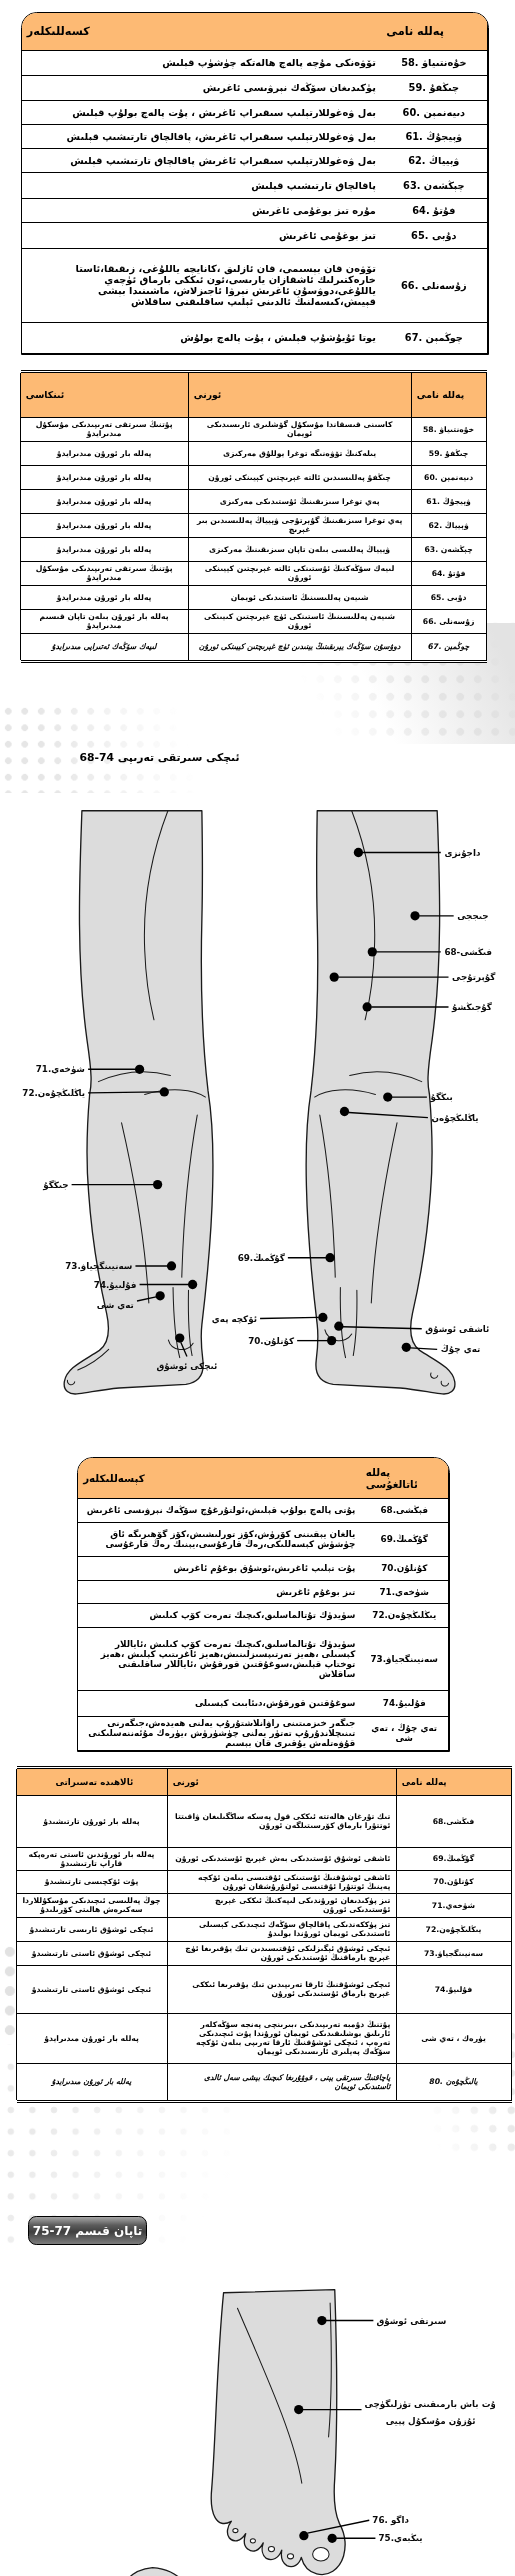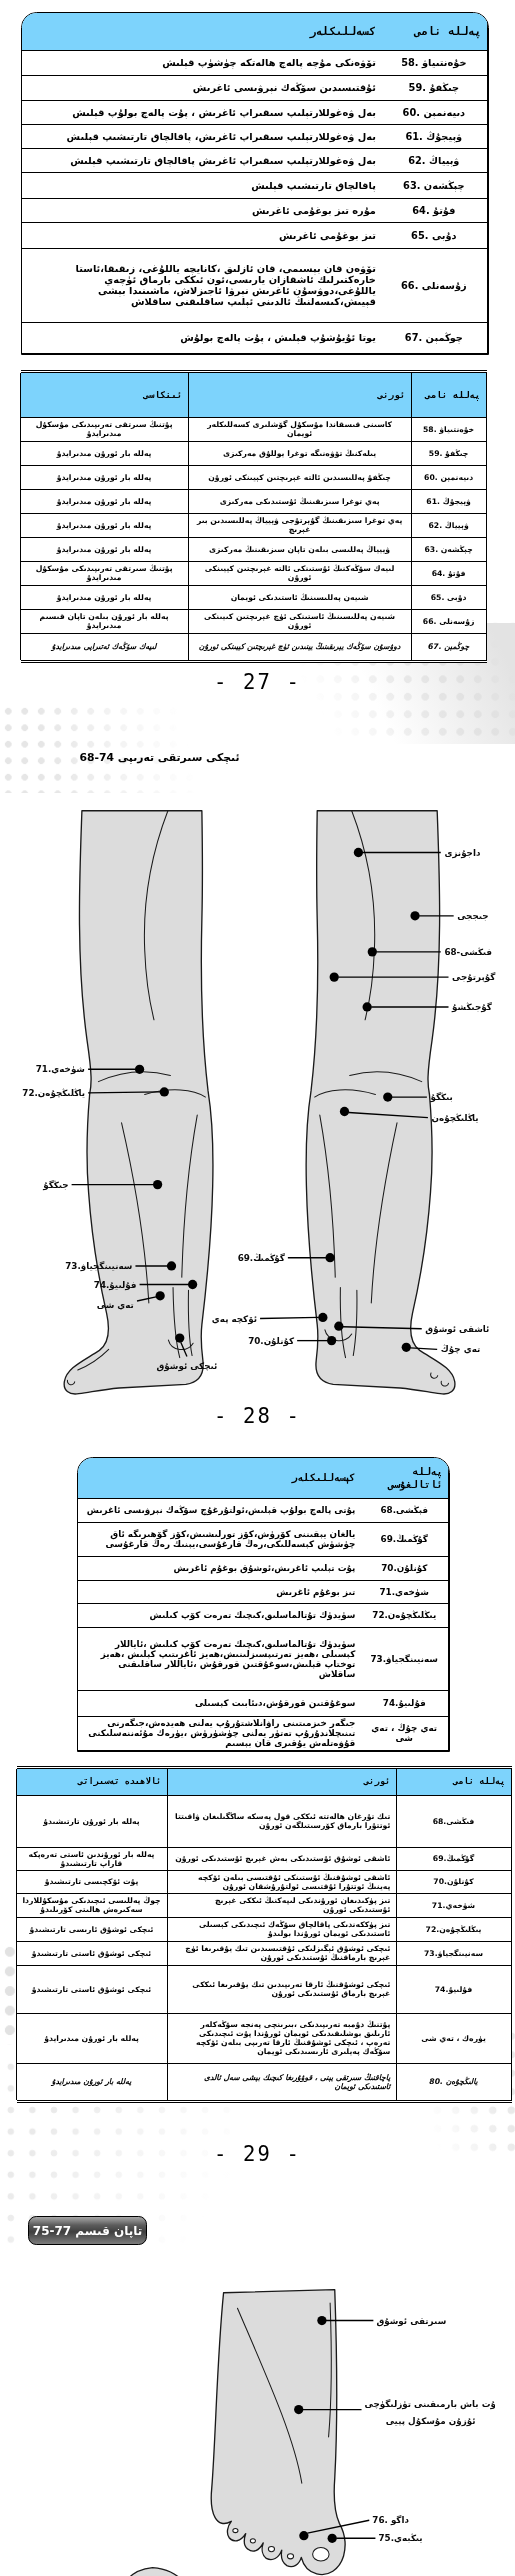--- a/index.html
+++ b/index.html
@@ -13,21 +13,21 @@
   .tblwrap.rounded{border:1.5px solid #000;border-radius:15.5px 15.5px 0 0;overflow:hidden;}
   .tblwrap.dbl{border-top:3.1px double #000;border-bottom:3.1px double #000;}
   table.tbl{border-collapse:collapse;width:100%;table-layout:fixed;}
   .tbl th,.tbl td{border:1px solid #000;padding:1.5px 5.2px;font-weight:700;vertical-align:middle;
       word-wrap:break-word;}
   .tblwrap.rounded .tbl th{border-top:none;}
   .tblwrap.rounded .tbl th:first-child,.tblwrap.rounded .tbl td:first-child{border-left:none;}
   .tblwrap.rounded .tbl th:last-child,.tblwrap.rounded .tbl td:last-child{border-right:none;}
   .tblwrap.dbl .tbl tr:first-child th{border-top:none;}
   .tblwrap.dbl .tbl tr:last-child td{border-bottom:none;font-style:italic;}
-  .tbl th{background:#7dd3fc;text-align:right;font-family:Liberation Mono, monospace;}
+  .tbl th{background:#fdba74;text-align:left;}
   .cell-name{direction:ltr;text-align:center;}
   .cell-rtl-right{direction:rtl;text-align:right;}
   .cell-rtl-center{direction:rtl;text-align:center;margin-left:32px;}
   
   .pagenum{position:absolute;z-index:2;width:100%;text-align:center;direction:ltr;
      font-size:20.6px;font-weight:400;letter-spacing:2.1px;font-family:"DejaVu Sans Mono","DejaVu Sans",sans-serif;}
   .caption{position:absolute;z-index:2;direction:ltr;font-size:10.8px;font-weight:700;}
   .secbtn{position:absolute;z-index:2;direction:ltr;display:flex;align-items:center;justify-content:center;
      background:linear-gradient(180deg,#a8a8a8 0%,#5c5c5c 30%,#3f3f3f 55%,#7d7d7d 100%);
      color:#fff;border:1.5px solid #000;border-radius:8.2px;font-size:12px;font-weight:700;}
@@ -55,23 +55,20 @@
   <div class="dots" style="left:0;top:1942px;width:170px;height:103px;
        background-image:radial-gradient(#cfcfcf 4.6px,transparent 5.2px);background-size:19.6px 19.6px;opacity:.6;
        -webkit-mask-image:linear-gradient(80deg,#000 30%,transparent 95%);mask-image:linear-gradient(80deg,#000 30%,transparent 95%);"></div>
   <div class="dots" style="left:0;top:2056px;width:242px;height:191px;
        background-image:radial-gradient(#d7d7d7 3.1px,transparent 3.6px);background-size:21.6px 21.6px;opacity:.5;
        -webkit-mask-image:linear-gradient(120deg,#000 25%,transparent 85%);mask-image:linear-gradient(120deg,#000 25%,transparent 85%);"></div>
   <div class="dots" style="left:428px;top:2027px;width:88px;height:134px;
        background-image:radial-gradient(#d4d4d4 3.6px,transparent 4.1px);background-size:18.5px 18.5px;opacity:.5;
        -webkit-mask-image:linear-gradient(250deg,#000 30%,transparent 90%);mask-image:linear-gradient(250deg,#000 30%,transparent 90%);"></div>
 
-  <div class="pagenum" style="top:670px;">- 27 -</div>
-  <div class="pagenum" style="top:1404px;">- 28 -</div>
-  <div class="pagenum" style="top:2142px;">- 29 -</div>
 
   <div class="caption" style="left:77px;top:751px;width:165px;text-align:center;">68-74 ئىچكى سىرتقى تەرىپى</div>
   <div class="secbtn" style="left:28px;top:2216px;width:117px;height:27px;">75-77 تاپان قىسم</div>
 
   <div id="tables-root">
       <div class="tblwrap rounded" style="left:20.6px;top:12px;width:466px;">
         <table class="tbl" style="font-size:9.8px;">
           <colgroup>
             <col style="width:106px;">
             <col style="width:360px;">
@@ -82,21 +79,21 @@
               <th style="font-size:11.3px;">كسەللىكلەر</th>
             </tr>
           </thead>
           <tbody>
             <tr style="height:25px;">
               <td class="cell-name">58. خۇەنتىياۋ</td>
               <td class="cell-rtl-right">تۆۋەنكى مۇچە پالەچ ھالەتكە چۈشۈپ قېلىش</td>
             </tr>
             <tr style="height:25px;">
               <td class="cell-name">59. چىڭفۇ</td>
-              <td class="cell-rtl-right">ئۇقتىسىدىن سۆڭەك نېرۋىسى ئاغرىش</td>
+              <td class="cell-rtl-right">پۈكىدىغان سۆڭەك نېرۋىسى ئاغرىش</td>
             </tr>
             <tr style="height:24px;">
               <td class="cell-name">60. دىيەنمېن</td>
               <td class="cell-rtl-right">بەل ۋەغوللارتېلىپ سىقىراپ ئاغرىش ، پۇت پالەچ بولۇپ قېلىش</td>
             </tr>
             <tr style="height:24px;">
               <td class="cell-name">61. ۋېيجۇڭ</td>
               <td class="cell-rtl-right">بەل ۋەغوللارتېلىپ سىقىراپ ئاغرىش، پاقالچاق تارتىشىپ قېلىش</td>
             </tr>
             <tr style="height:24px;">
@@ -136,21 +133,21 @@
           <thead>
             <tr style="height:44px;">
               <th style="font-size:9.3px;">پەلله نامى</th>
               <th style="font-size:9.3px;">ئورنى</th>
               <th style="font-size:9.3px;">ئىنكاسى</th>
             </tr>
           </thead>
           <tbody>
             <tr style="height:24px;">
               <td class="cell-name">58. خۇەنتىياۋ</td>
-              <td class="cell-rtl-center">كاسىنى قىسقاندا مۇسكۇل گۆشلىرى كسەللىكلەر ئويمان</td>
+              <td class="cell-rtl-center">كاسىنى قىسقاندا مۇسكۇل گۆشلىرى ئارىسىدىكى ئويمان</td>
               <td class="cell-rtl-center">پۇتنىڭ سىرتقى تەرىپىدىكى مۇسكۇل مىدىرايدۇ</td>
             </tr>
             <tr style="height:24px;">
               <td class="cell-name">59. چىڭفۇ</td>
               <td class="cell-rtl-center">يىلەكنىڭ تۆۋەنىگە توغرا يوللۇق مەركىزى</td>
               <td class="cell-rtl-center">پەلله بار ئورۇن مىدىرايدۇ</td>
             </tr>
             <tr style="height:24px;">
               <td class="cell-name">60. دىيەنمېن</td>
               <td class="cell-rtl-center">چىڭفۇ پەللىسىدىن ئالتە غېرىچتىن كېيىنكى ئورۇن</td>

